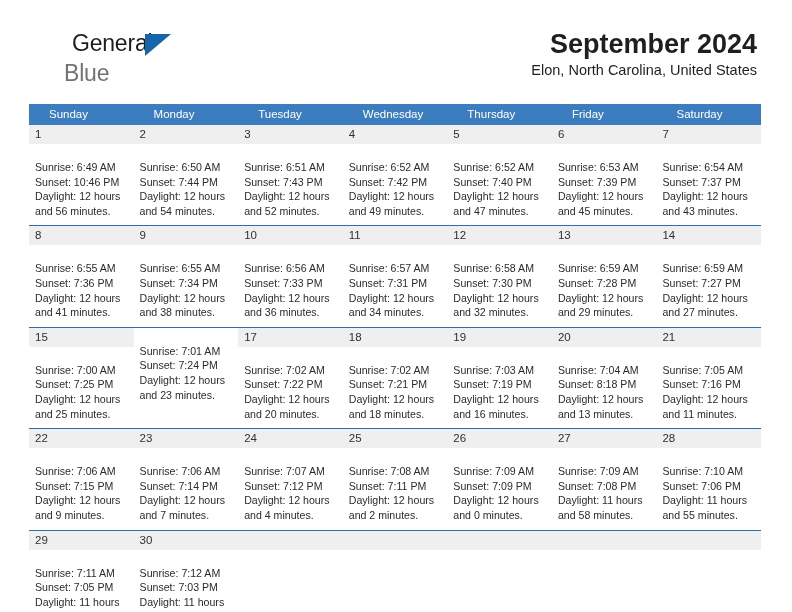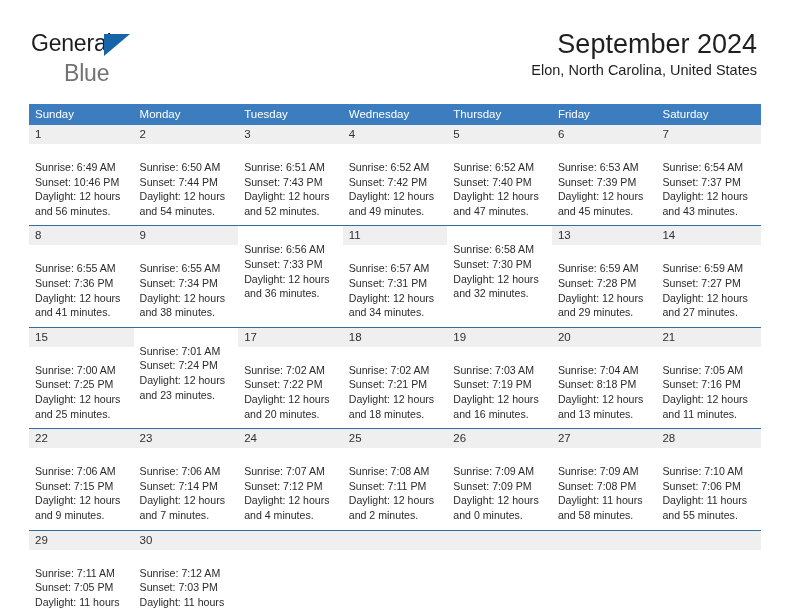--- a/index.html
+++ b/index.html
@@ -37,20 +37,21 @@
     height: 50px;
     line-height: 1;
     user-select: none;
   }
   .brand-row1 {
     position: relative;
     font-size: 23px;
     color: #1d1d1d;
     letter-spacing: -0.2px;
     height: 25px;
+    margin-left: 41px;
   }
   .brand-general {
     display: inline-block;
     vertical-align: top;
   }
   .brand-triangle {
     position: absolute;
     left: 73px;
     top: 2px;
     width: 0;
@@ -68,21 +69,21 @@
   }
 
   .title-block {
     position: absolute;
     right: 35px;
     top: 28px;
     text-align: right;
   }
   .cal-title {
     font-size: 27px;
-    font-weight: normal;
+    font-weight: bold;
     color: #1f1f1f;
     line-height: 32px;
     white-space: nowrap;
   }
   .cal-subtitle {
     margin-top: 1px;
     font-size: 14.5px;
     color: #1f1f1f;
     line-height: 18px;
     white-space: nowrap;
@@ -97,21 +98,21 @@
   }
   .weekday-row {
     display: flex;
     width: 732px;
     height: 21px;
     background: #3b7dbf;
   }
   .weekday {
     flex: 1 1 0;
     box-sizing: border-box;
-    padding-left: 6px;
+    padding-left: 20px;
     font-size: 11.5px;
     color: #ffffff;
     line-height: 21px;
     white-space: nowrap;
     overflow: hidden;
   }
 
   .week-row {
     display: flex;
     width: 732px;
@@ -267,37 +268,39 @@
           <div class="day-cell">
             <div class="day-num">9</div>
             <div class="day-body">
               <div class="day-line">Sunrise: 6:55 AM</div>
               <div class="day-line">Sunset: 7:34 PM</div>
               <div class="day-line">Daylight: 12 hours</div>
               <div class="day-line">and 38 minutes.</div>
             </div>
           </div>
           <div class="day-cell">
+            <div class="day-num">10</div>
             <div class="day-body">
               <div class="day-line">Sunrise: 6:56 AM</div>
               <div class="day-line">Sunset: 7:33 PM</div>
               <div class="day-line">Daylight: 12 hours</div>
               <div class="day-line">and 36 minutes.</div>
             </div>
           </div>
           <div class="day-cell">
             <div class="day-num">11</div>
             <div class="day-body">
               <div class="day-line">Sunrise: 6:57 AM</div>
               <div class="day-line">Sunset: 7:31 PM</div>
               <div class="day-line">Daylight: 12 hours</div>
               <div class="day-line">and 34 minutes.</div>
             </div>
           </div>
           <div class="day-cell">
+            <div class="day-num">12</div>
             <div class="day-body">
               <div class="day-line">Sunrise: 6:58 AM</div>
               <div class="day-line">Sunset: 7:30 PM</div>
               <div class="day-line">Daylight: 12 hours</div>
               <div class="day-line">and 32 minutes.</div>
             </div>
           </div>
           <div class="day-cell">
             <div class="day-num">13</div>
             <div class="day-body">

